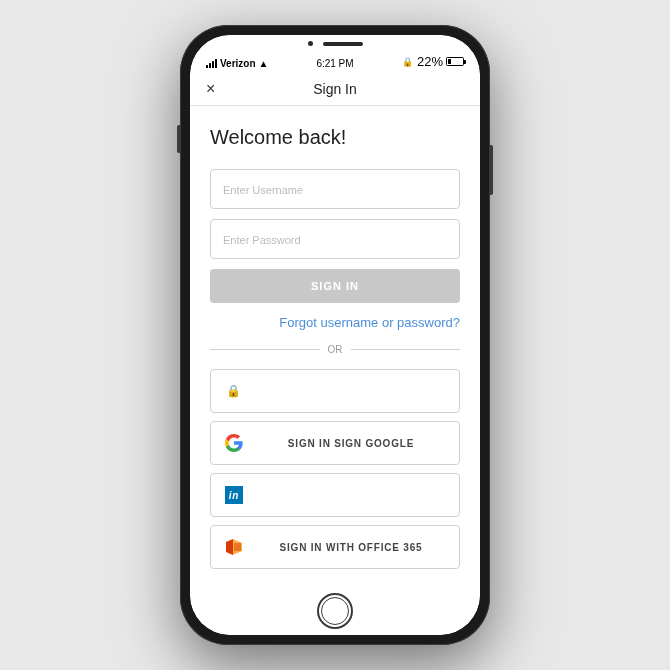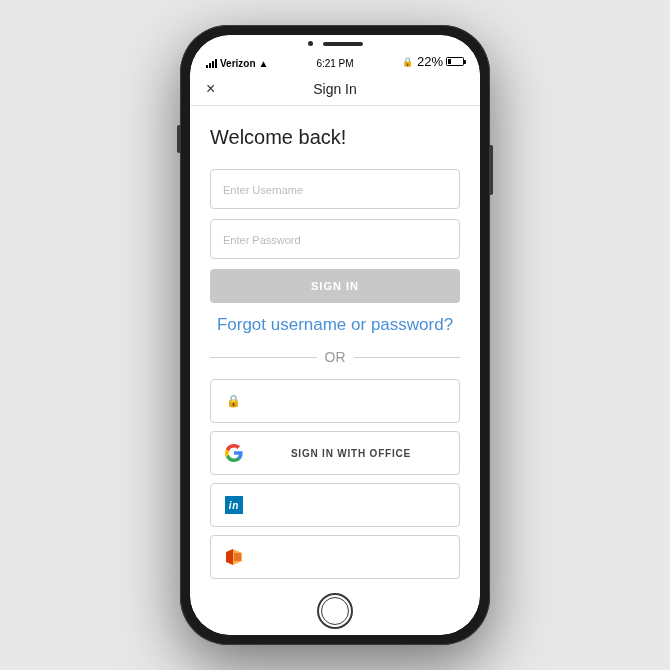--- a/index.html
+++ b/index.html
@@ -209,42 +209,42 @@
       color: #fff;
       font-size: 11px;
       font-weight: 600;
       letter-spacing: 1px;
       cursor: pointer;
       margin-bottom: 12px;
     }
 
     .forgot-link {
       display: block;
-      text-align: center;
-      font-size: 17px;
+      text-align: right;
+      font-size: 13px;
       color: #4a90d9;
       text-decoration: none;
       margin-bottom: 14px;
     }
 
     .or-divider {
       display: flex;
       align-items: center;
       gap: 8px;
       margin-bottom: 14px;
     }
 
     .or-line {
       flex: 1;
       height: 1px;
       background: #d0d0d0;
     }
 
     .or-text {
-      font-size: 14px;
+      font-size: 10px;
       color: #999;
     }
 
     .social-btn {
       width: 100%;
       padding: 10px 12px;
       border: 1px solid #d0d0d0;
       border-radius: 4px;
       background: #fff;
       display: flex;
@@ -421,40 +421,41 @@
         
         <button class="social-btn">
           <div class="social-btn-icon">
             <svg class="google-g" viewBox="0 0 18 18" xmlns="http://www.w3.org/2000/svg">
               <path d="M17.64 9.2c0-.637-.057-1.251-.164-1.84H9v3.481h4.844c-.209 1.125-.843 2.078-1.796 2.717v2.258h2.908c1.702-1.567 2.684-3.874 2.684-6.615z" fill="#4285F4"></path>
               <path d="M9 18c2.43 0 4.467-.806 5.956-2.184l-2.908-2.258c-.806.54-1.837.86-3.048.86-2.344 0-4.328-1.584-5.036-3.711H.957v2.332A8.997 8.997 0 009 18z" fill="#34A853"></path>
               <path d="M3.964 10.707A5.41 5.41 0 013.682 9c0-.593.102-1.17.282-1.707V4.961H.957A8.996 8.996 0 000 9c0 1.452.348 2.827.957 4.039l3.007-2.332z" fill="#FBBC05"></path>
               <path d="M9 3.58c1.321 0 2.508.454 3.44 1.345l2.582-2.58C13.463.891 11.426 0 9 0A8.997 8.997 0 00.957 4.961L3.964 7.293C4.672 5.163 6.656 3.58 9 3.58z" fill="#EA4335"></path>
             </svg>
           </div>
-          <span class="social-btn-label">SIGN IN WITH OFFICE</span>
+          <span class="social-btn-label">SIGN IN SIGN GOOGLE</span>
         </button>
 
         
         <button class="social-btn">
           <div class="social-btn-icon">
             <div class="linkedin-box">in</div>
           </div>
         </button>
 
         
         <button class="social-btn">
           <div class="social-btn-icon">
             <svg class="office-icon" viewBox="0 0 18 18" xmlns="http://www.w3.org/2000/svg">
               <rect x="0" y="0" width="18" height="18" fill="white"></rect>
               <path d="M1 4l7-3v16l-7-3V4z" fill="#D83B01"></path>
               <path d="M8 1l9 4v8l-9 4V1z" fill="#FF8C00" opacity="0.7"></path>
               <rect x="9" y="5" width="7" height="8" fill="#D83B01" opacity="0.5"></rect>
             </svg>
           </div>
+          <span class="social-btn-label">SIGN IN WITH OFFICE 365</span>
         </button>
 
       </div>
 
       <div class="home-indicator" style="background:#fff;">
         <div class="home-button">
           <div class="home-button-inner"></div>
         </div>
       </div>
 

